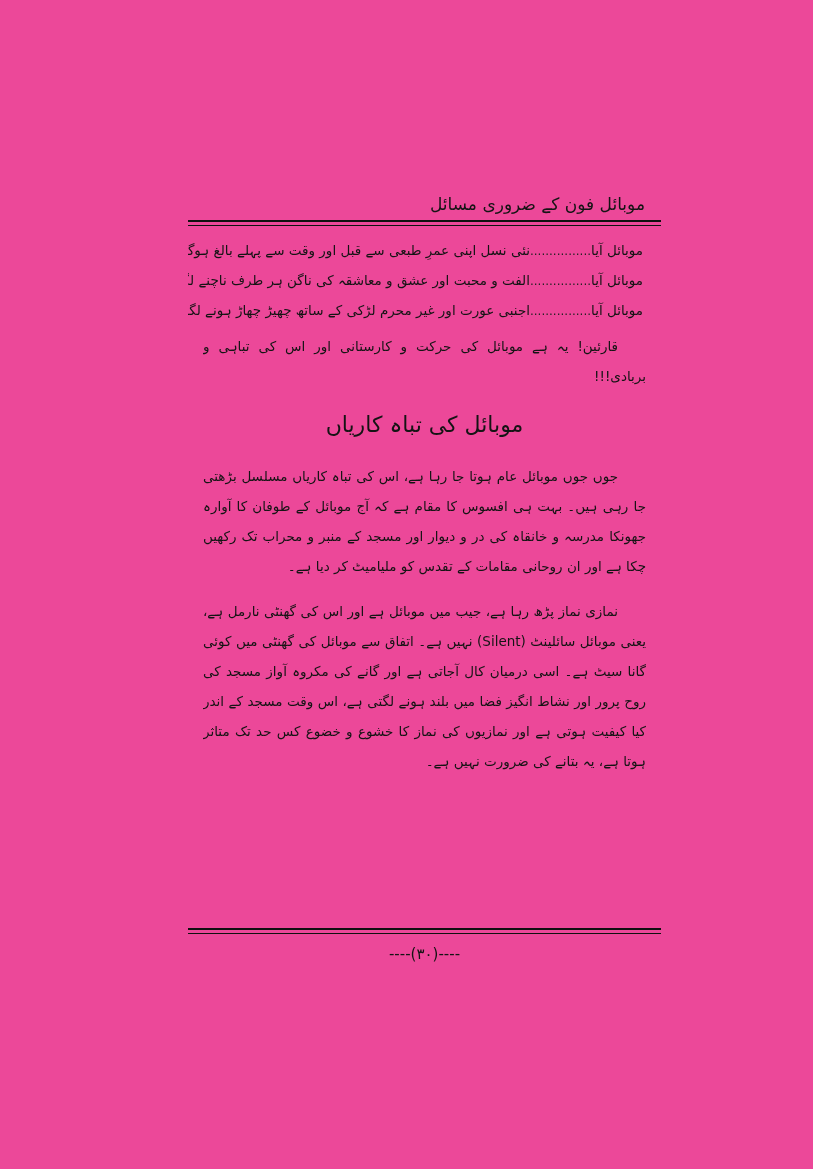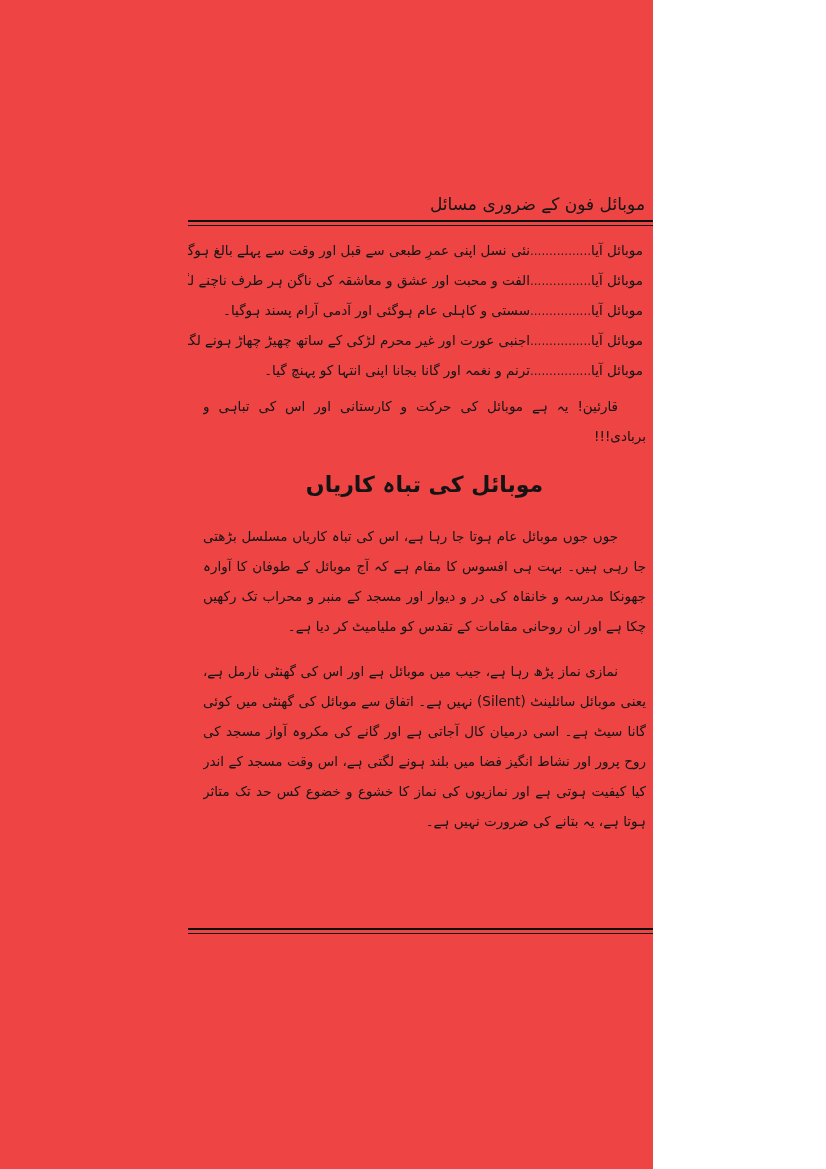--- a/index.html
+++ b/index.html
@@ -2,23 +2,23 @@
 <html lang="ur"><head>
 <meta charset="utf-8">
 <style>
   html, body {
     margin: 0;
     padding: 0;
     background: #ffffff;
   }
   .page {
     position: relative;
-    width: 653px;
+    width: 813px;
     height: 1169px;
-    background: #ef4444;
+    background: #ec4899;
     overflow: hidden;
     font-family: "DejaVu Sans", sans-serif;
     color: #141414;
   }
   .content {
     position: absolute;
     left: 188px;
     top: 188px;
     width: 473px;
     direction: rtl;
@@ -72,21 +72,21 @@
   .readers-note {
     margin-top: 6px;
     overflow: hidden;
   }
   .appeal {
     overflow: hidden;
   }
   .section-heading {
     text-align: center;
     font-size: 22px;
-    font-weight: bold;
+    font-weight: normal;
     line-height: 38px;
     height: 40px;
     margin-top: 4px;
   }
   .body-para {
     overflow: hidden;
   }
   .footer-rule {
     position: absolute;
     left: 188px;
@@ -119,33 +119,28 @@
     <div class="double-rule"></div>
 
     <div class="effects-list">
       <div class="effect-row">
         <span class="label">موبائل آیا</span><span class="dots">................</span><span>نئی نسل اپنی عمرِ طبعی سے قبل اور وقت سے پہلے بالغ ہوگئی۔</span>
       </div>
       <div class="effect-row">
         <span class="label">موبائل آیا</span><span class="dots">................</span><span>الفت و محبت اور عشق و معاشقہ کی ناگن ہر طرف ناچنے لگی۔</span>
       </div>
       <div class="effect-row">
-        <span class="label">موبائل آیا</span><span class="dots">................</span><span>سستی و کاہلی عام ہوگئی اور آدمی آرام پسند ہوگیا۔</span>
-      </div>
-      <div class="effect-row">
         <span class="label">موبائل آیا</span><span class="dots">................</span><span>اجنبی عورت اور غیر محرم لڑکی کے ساتھ چھیڑ چھاڑ ہونے لگا۔</span>
-      </div>
-      <div class="effect-row">
-        <span class="label">موبائل آیا</span><span class="dots">................</span><span>ترنم و نغمہ اور گانا بجانا اپنی انتہا کو پہنچ گیا۔</span>
       </div>
     </div>
 
     <p class="para indent readers-note">قارئین! یہ ہے موبائل کی حرکت و کارستانی اور اس کی تباہی و بربادی!!!</p>
 
     <div class="section-heading">موبائل کی تباہ کاریاں</div>
 
     <p class="para indent body-para">جوں جوں موبائل عام ہوتا جا رہا ہے، اس کی تباہ کاریاں مسلسل بڑھتی جا رہی ہیں۔ بہت ہی افسوس کا مقام ہے کہ آج موبائل کے طوفان کا آوارہ جھونکا مدرسہ و خانقاہ کی در و دیوار اور مسجد کے منبر و محراب تک رکھیں چکا ہے اور ان روحانی مقامات کے تقدس کو ملیامیٹ کر دیا ہے۔</p>
     <p class="para indent body-para">نمازی نماز پڑھ رہا ہے، جیب میں موبائل ہے اور اس کی گھنٹی نارمل ہے، یعنی موبائل سائلینٹ (Silent) نہیں ہے۔ اتفاق سے موبائل کی گھنٹی میں کوئی گانا سیٹ ہے۔ اسی درمیان کال آجاتی ہے اور گانے کی مکروہ آواز مسجد کی روح پرور اور نشاط انگیز فضا میں بلند ہونے لگتی ہے، اس وقت مسجد کے اندر کیا کیفیت ہوتی ہے اور نمازیوں کی نماز کا خشوع و خضوع کس حد تک متاثر ہوتا ہے، یہ بتانے کی ضرورت نہیں ہے۔</p>
 
   </div>
 
   <div class="footer-rule"></div>
+  <div class="page-number">----(۳۰)----</div>
 </div>
 
 </body></html>

